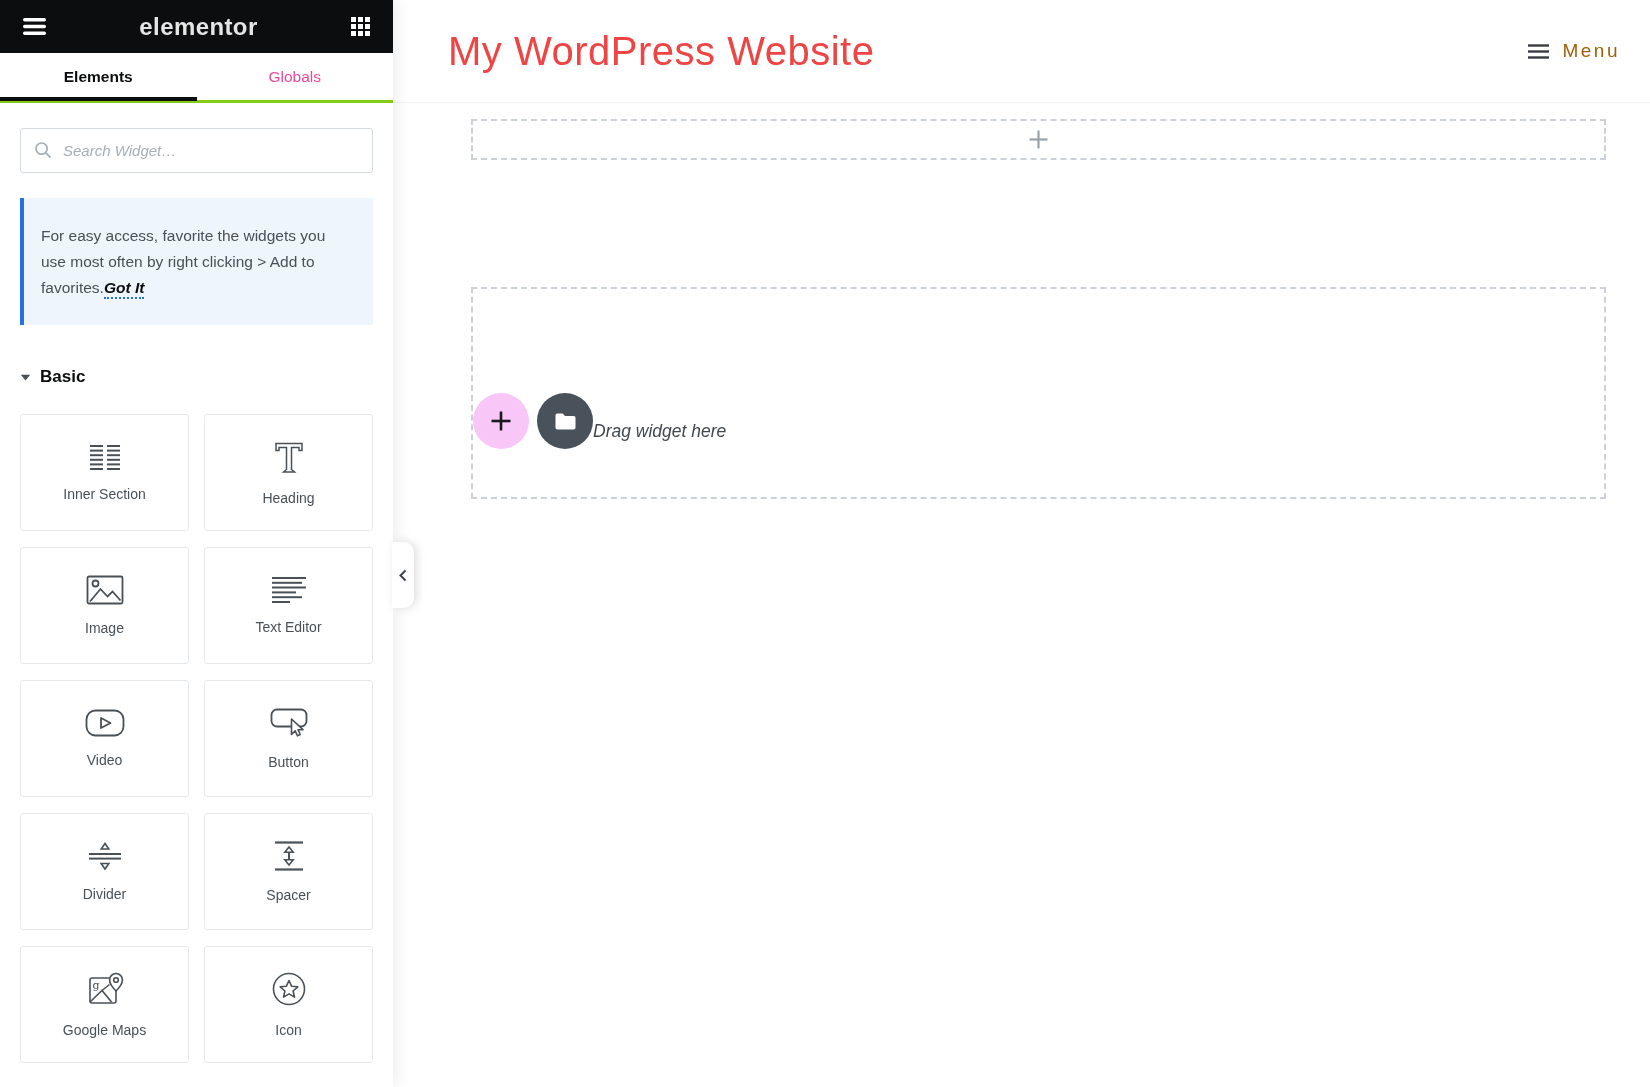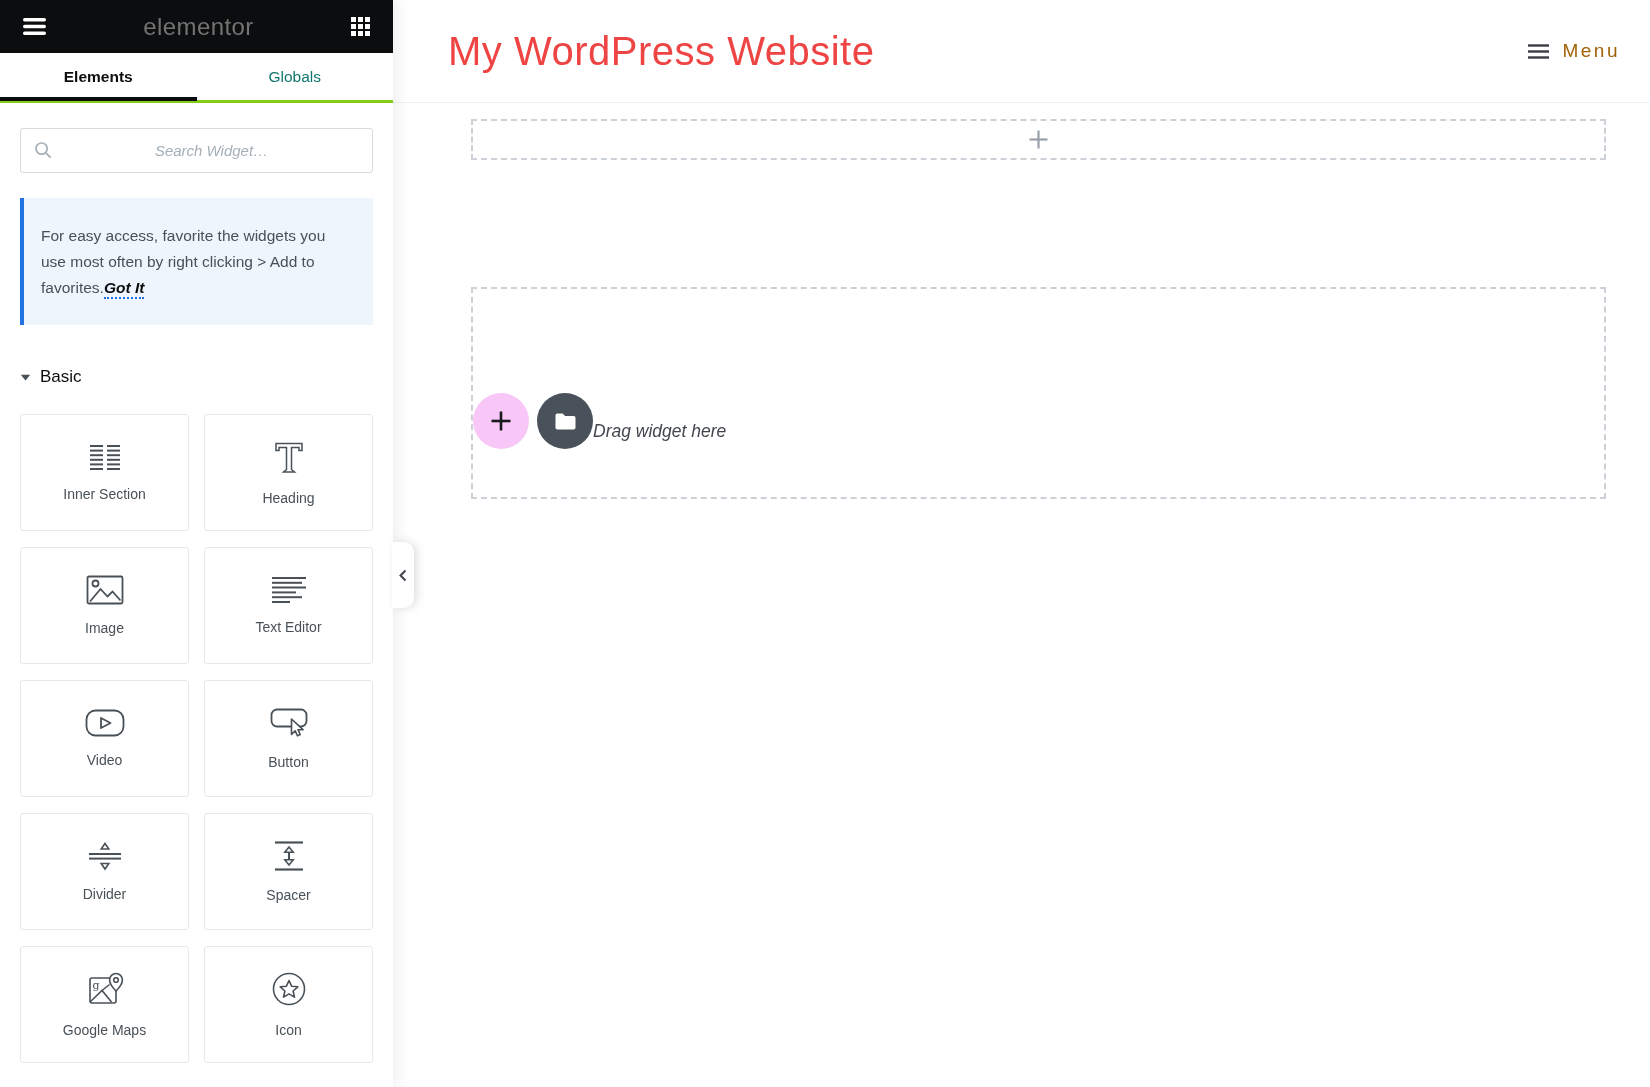--- a/index.html
+++ b/index.html
@@ -5,43 +5,43 @@
   * { box-sizing: border-box; margin: 0; padding: 0; }
   html,body { width:1650px; height:1087px; overflow:hidden; background:#fff;
               font-family:"Liberation Sans", sans-serif; }
   #app { position:relative; width:1650px; height:1087px; display:flex; }
 
   
   #sidebar { position:relative; z-index:2; flex:0 0 393px; width:393px; height:100%;
              background:#fff; box-shadow:4px 0 14px rgba(0,0,0,.07); display:flex; flex-direction:column; }
   .topbar { flex:0 0 53px; background:#0c0d0e; display:flex; align-items:center;
             justify-content:space-between; padding:0 19px; }
-  .topbar .logo { color:#737373; font-size:24px; font-weight:400; letter-spacing:.4px; }
+  .topbar .logo { color:#e5e5e5; font-size:24px; font-weight:700; letter-spacing:.4px; }
   .icon-btn { background:none; border:none; cursor:pointer; display:flex; align-items:center; padding:4px; }
 
   .tabs { flex:0 0 50px; display:flex; border-bottom:3px solid #84cc16; }
   .tab { flex:1 1 50%; display:flex; align-items:center; justify-content:center;
-         font-size:15.5px; color:#0f766e; cursor:pointer; position:relative; background:#fff; border:none; }
+         font-size:15.5px; color:#ec4899; cursor:pointer; position:relative; background:#fff; border:none; }
   .tab.active { color:#0c0d0e; font-weight:bold; }
   .tab.active::after { content:""; position:absolute; left:0; right:0; bottom:-1px; height:4px; background:#0c0d0e; }
 
   .search-wrap { margin:25px 20px 0; position:relative; }
   .search-wrap input { width:100%; height:45px; border:1px solid #d5dadf; border-radius:3px;
                        padding:0 12px 0 42px; font-size:15px; font-style:italic; color:#495157;
-                       font-family:"Liberation Sans", sans-serif; outline:none;text-align:center; }
+                       font-family:"Liberation Sans", sans-serif; outline:none; }
   .search-wrap input::placeholder { color:#a4afb7; opacity:1; }
   .search-wrap .mag { position:absolute; left:14px; top:13px; }
 
   .notice { margin:25px 20px 0; background:#eef5fc; border-left:4px solid #2173e2;
             padding:25px 20px 24px 17px; font-size:15.5px; line-height:26px; color:#495157; }
   .gotit { font-weight:bold; font-style:italic; color:#0c0d0e; border-bottom:2px dotted #2173e2;
            padding-bottom:1px; cursor:pointer; }
 
   .cat-head { margin:42px 20px 0; display:flex; align-items:center; gap:9px;
-              font-size:17px; font-weight:normal; color:#0c0d0e; cursor:pointer; }
+              font-size:17px; font-weight:bold; color:#0c0d0e; cursor:pointer; }
 
   .widget-grid { margin:27px 20px 0; display:grid; grid-template-columns:1fr 1fr;
                  column-gap:15px; row-gap:16px; }
   .widget-card { height:117px; background:#fff; border:1px solid #e6e9ec; border-radius:3px;
                  display:flex; flex-direction:column; align-items:center; justify-content:center;
                  gap:15px; cursor:pointer; }
   .widget-card svg { flex:0 0 auto; }
   .widget-label { font-size:14px; color:#495157; }
 
   

